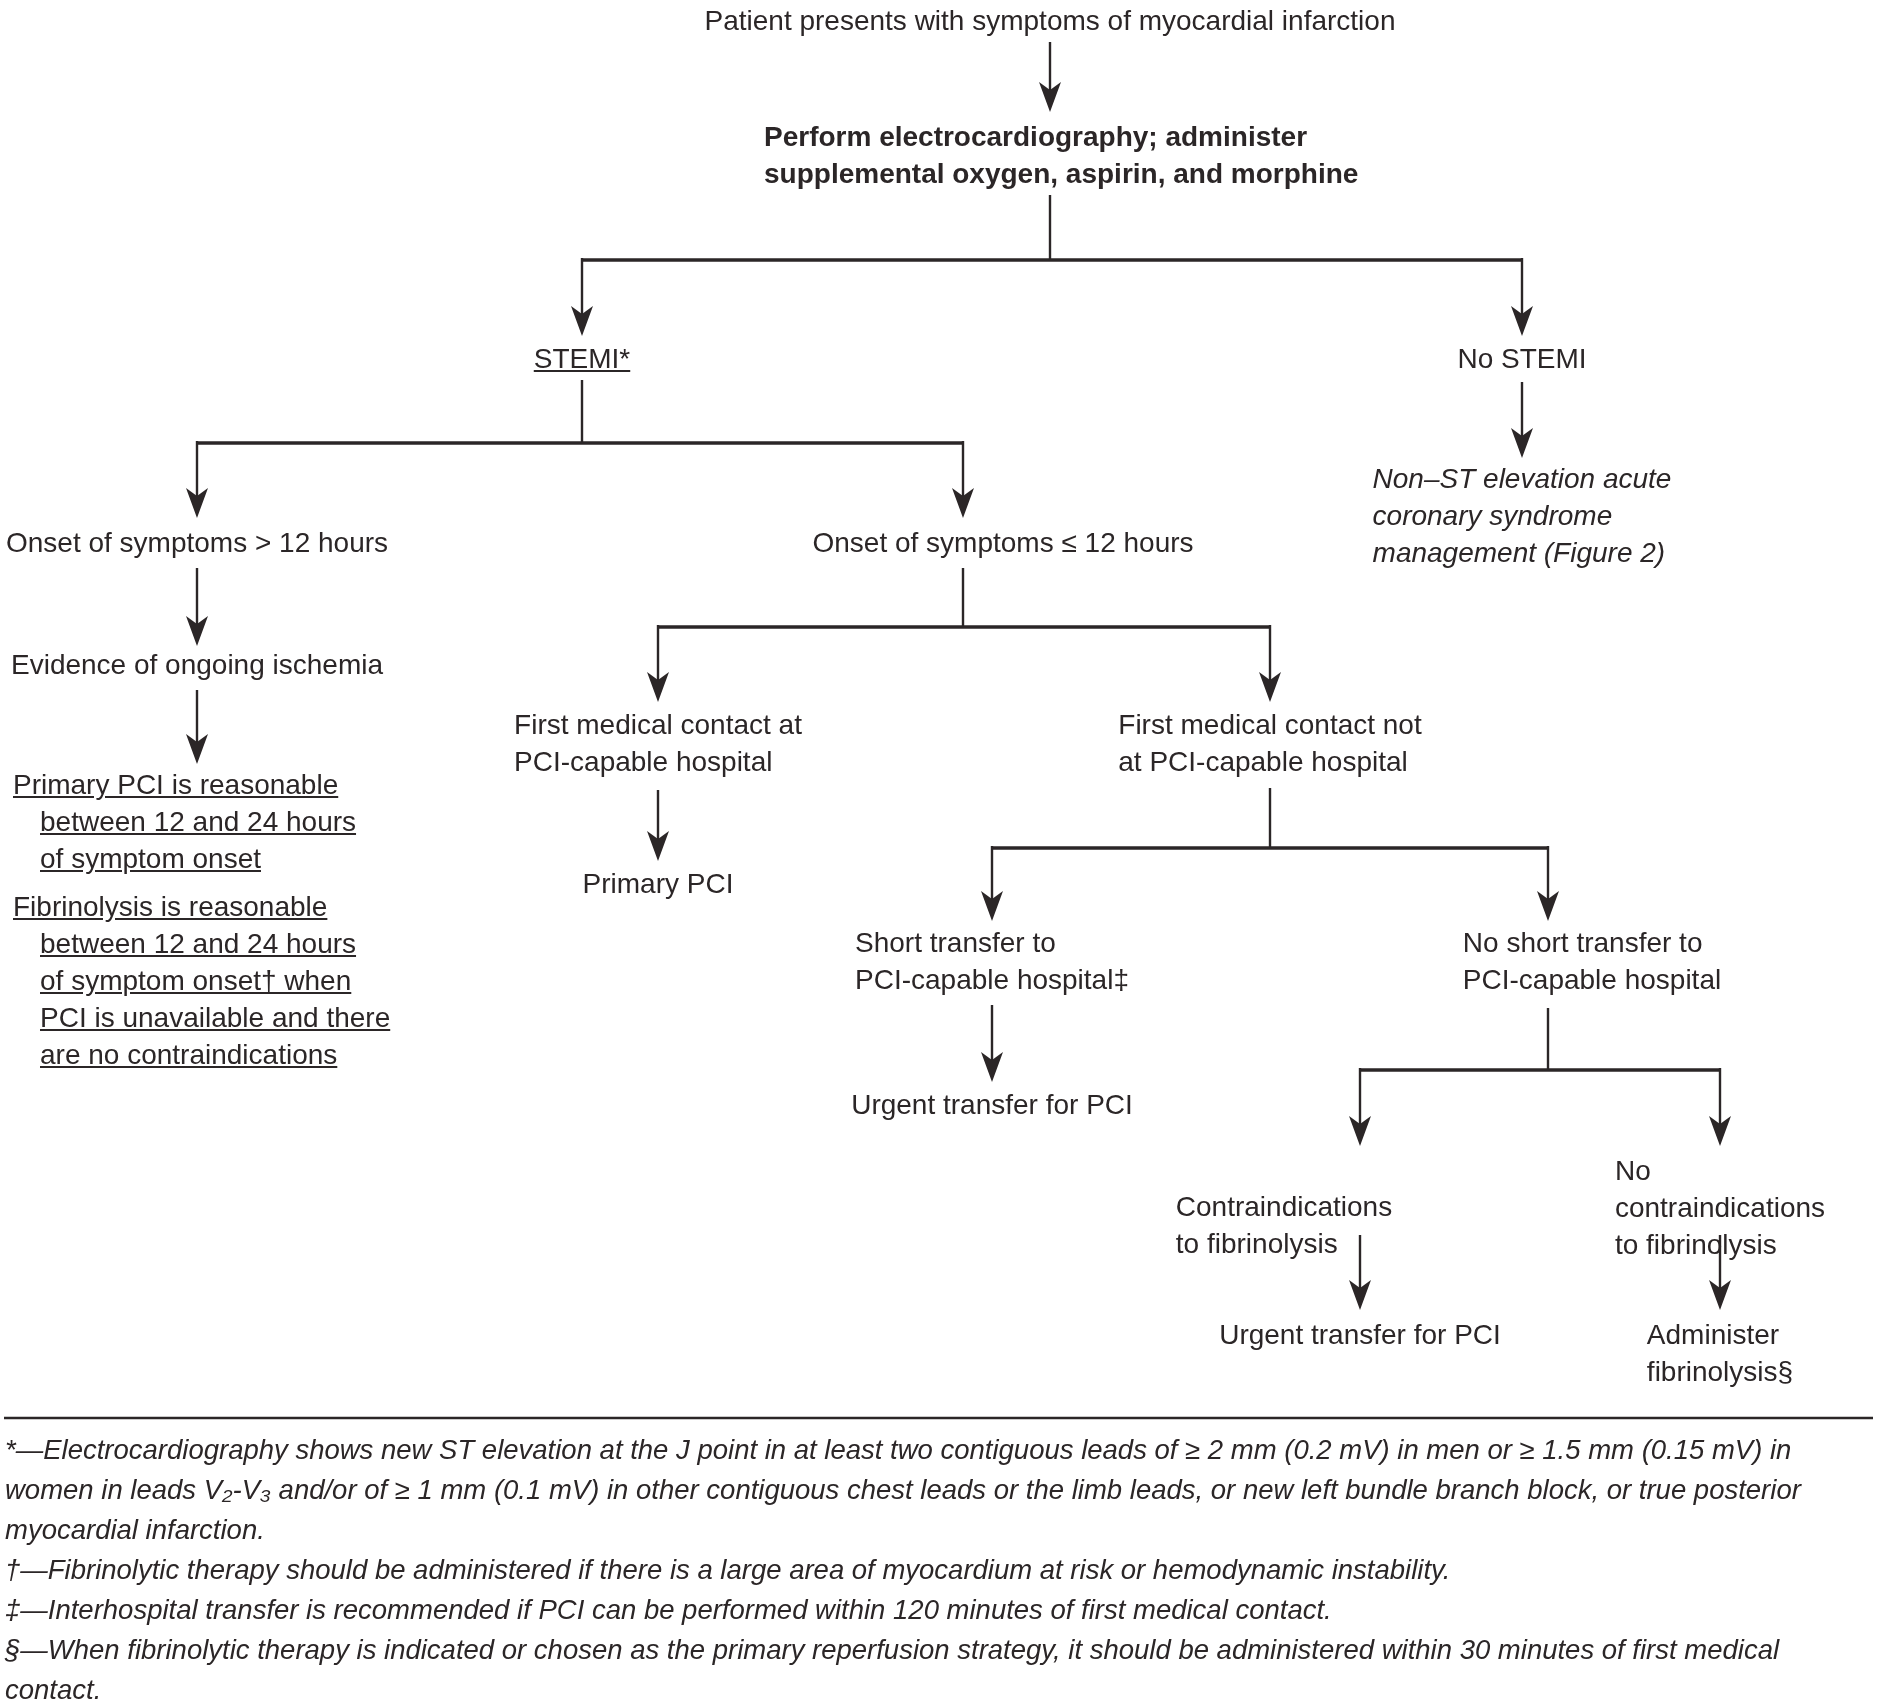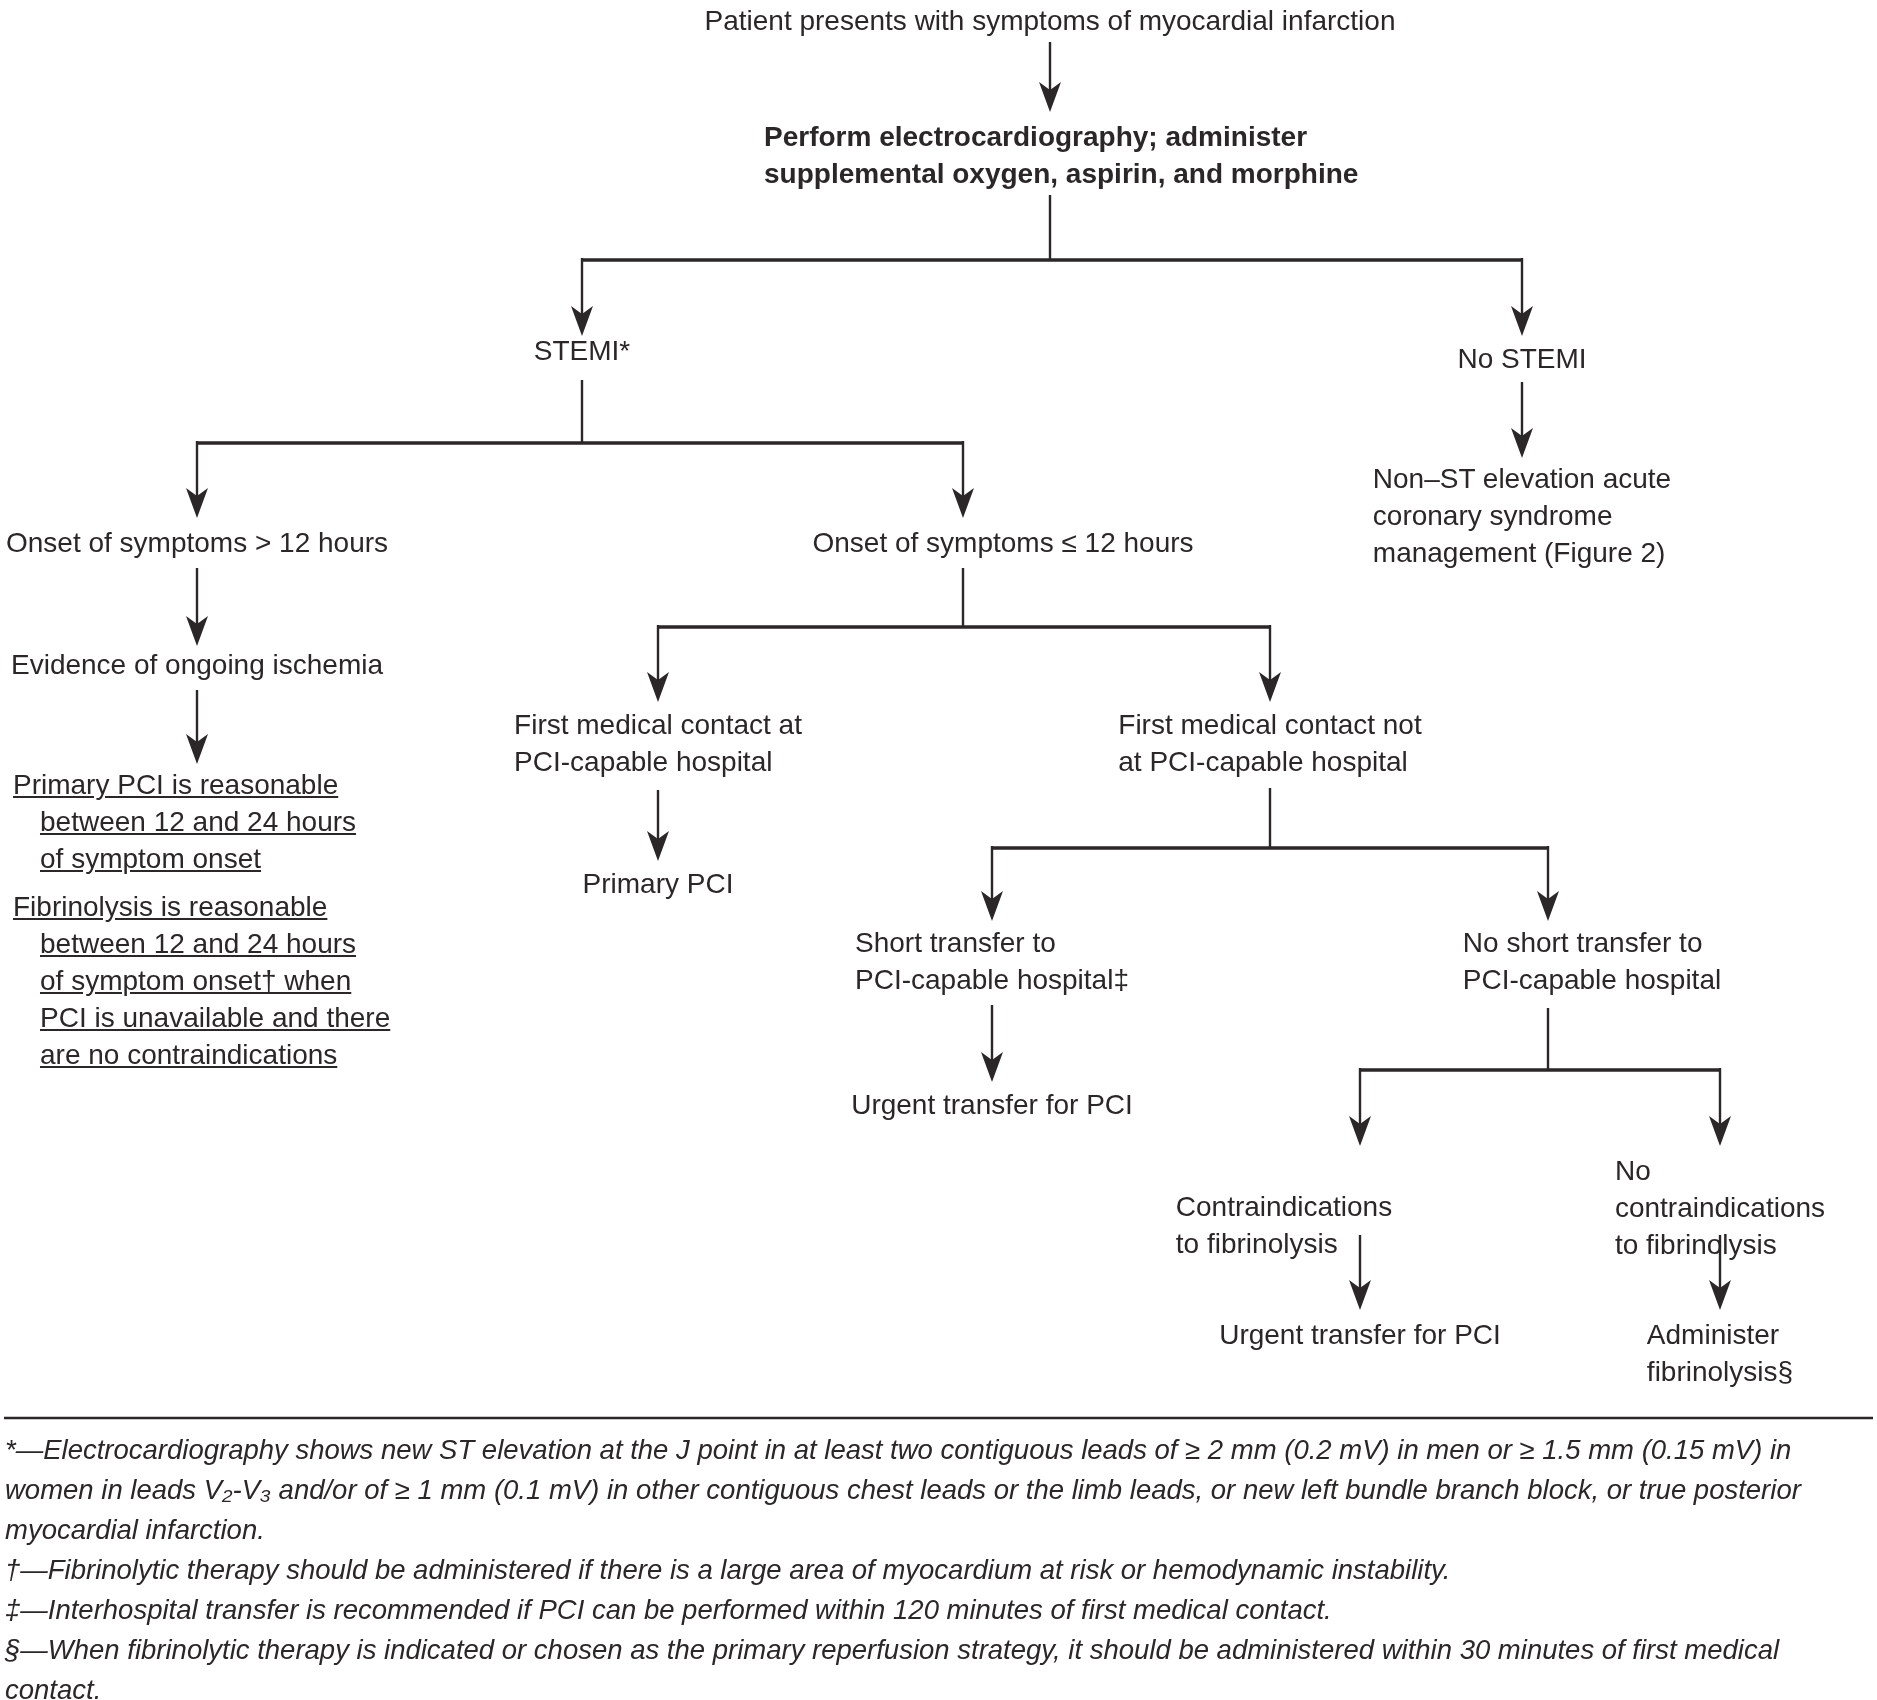--- a/index.html
+++ b/index.html
@@ -155,25 +155,25 @@
     </g>
 
     <path class="v" d="M4,1418 L1873,1418"></path>
   </svg>
 
   <div class="node center" style="left:1050px;top:2px;">Patient presents with symptoms of myocardial infarction</div>
 
   <div class="node" style="left:764px;top:118px;font-weight:bold;">Perform electrocardiography; administer
 supplemental oxygen, aspirin, and morphine</div>
 
-  <div class="node center" style="left:582px;top:332px;">STEMI*</div>
+  <div class="node center" style="left:582px;top:340px;text-decoration:underline;">STEMI*</div>
 
   <div class="node center" style="left:1522px;top:340px;">No STEMI</div>
 
-  <div class="node center" style="left:1522px;top:460px;">Non–ST elevation acute
+  <div class="node center" style="left:1522px;top:460px;font-style:italic;">Non–ST elevation acute
 coronary syndrome
 management (Figure 2)</div>
 
   <div class="node center" style="left:197px;top:524px;">Onset of symptoms &gt; 12 hours</div>
 
   <div class="node center" style="left:963px;top:524px;margin-left:40px;">Onset of symptoms ≤ 12 hours</div>
 
   <div class="node center" style="left:197px;top:646px;">Evidence of ongoing ischemia</div>
 
   <div class="reco-block">

